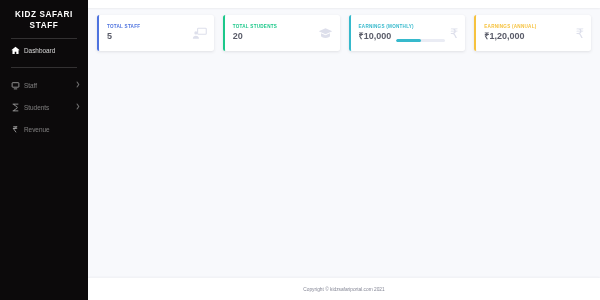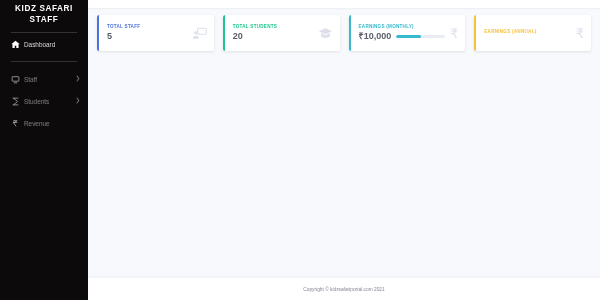--- a/index.html
+++ b/index.html
@@ -10,20 +10,21 @@
     background: #f8f9fc;
   }
   #app { display: flex; width: 600px; height: 300px; }
 
   
   #sidebar {
     width: 88px; height: 300px; flex: 0 0 88px;
     background: #0c0a0b;
     color: #fff;
     display: flex; flex-direction: column;
+    padding-top: 6px;
   }
   .brand {
     text-align: center;
     font-size: 8.2px; font-weight: bold;
     letter-spacing: .6px;
     line-height: 11px;
     color: #ffffff;
     padding: 3px 4px 7px 4px;
   }
   .brand-line2 { display: block; }
@@ -85,21 +86,21 @@
     margin-bottom: 2.5px; white-space: nowrap;
   }
   .primary .card-title { color: #4e73df; }
   .success .card-title { color: #1cc88a; }
   .info    .card-title { color: #36b9cc; }
   .warning .card-title { color: #f6c23e; }
   .card-value {
     font-size: 9px; font-weight: bold; color: #5a5c69;
     white-space: nowrap; line-height: 11px;
   }
-  .value-row { display: flex; align-items: center; gap: 5px; }
+  .value-row { display: flex; align-items: flex-end; gap: 5px; }
   .progress-wrap { flex: 1 1 auto; min-width: 18px; }
   .progress {
     height: 3.4px; background: #eaecf4; border-radius: 2px; overflow: hidden;
   }
   .progress-bar { height: 100%; background: #36b9cc; border-radius: 2px; }
   .card-icon {
     flex: 0 0 auto; margin-left: 5px;
     color: #dddfeb;
     display: flex; align-items: center; justify-content: center;
   }
@@ -224,20 +225,21 @@
             </div>
           </div>
           <div class="card-icon">
             <span class="rupee-icon">₹</span>
           </div>
         </div>
 
         <div class="card warning">
           <div class="card-body">
             <div class="card-title">EARNINGS (ANNUAL)</div>
+            <div class="card-value">₹1,20,000</div>
           </div>
           <div class="card-icon">
             <span class="rupee-icon">₹</span>
           </div>
         </div>
 
       </div>
     </div>
 
     <div id="footer">

